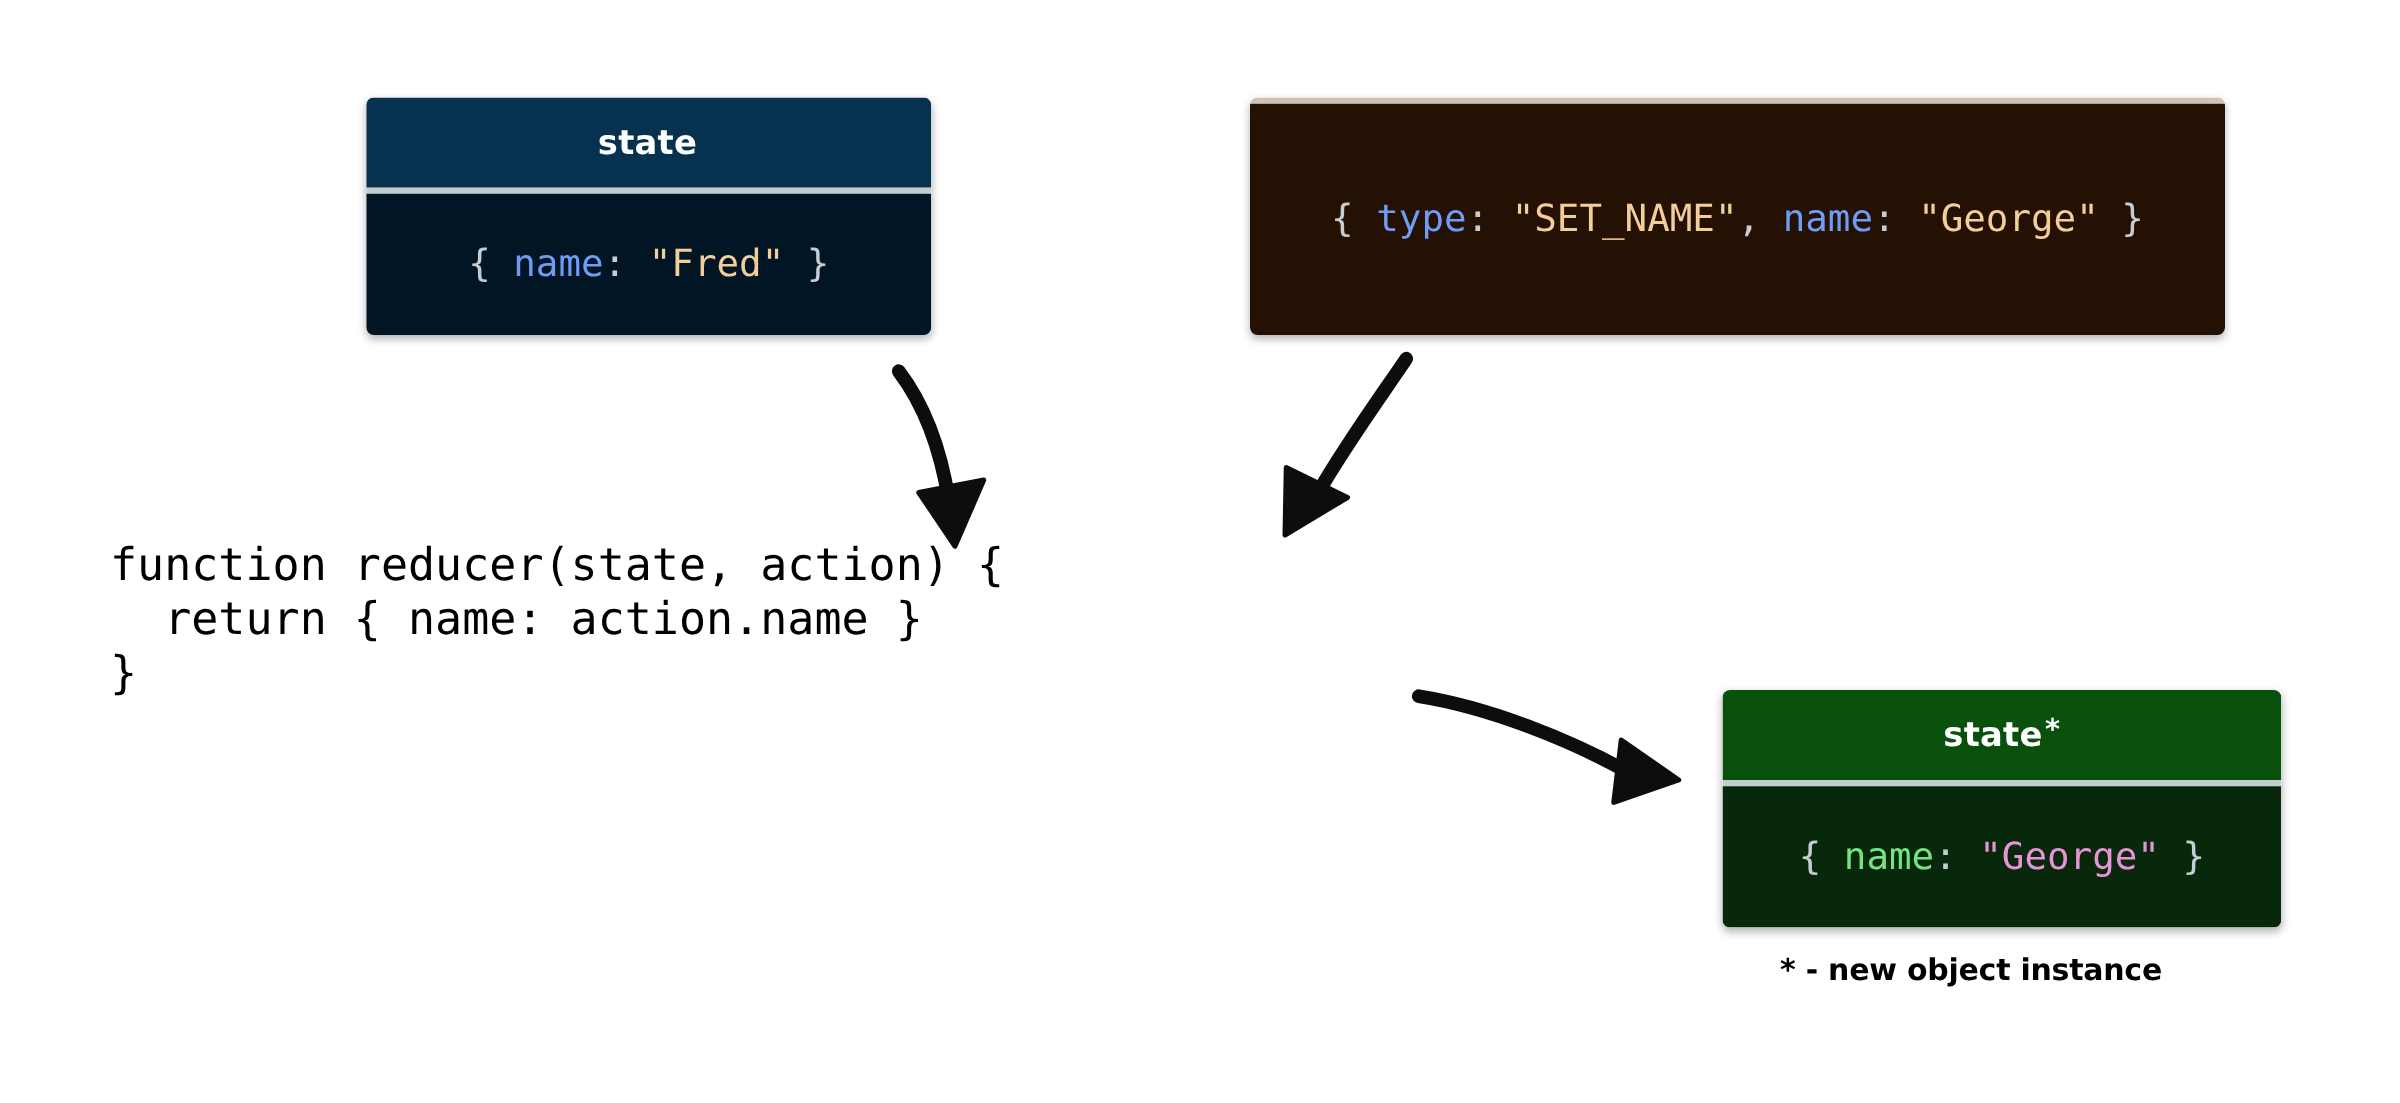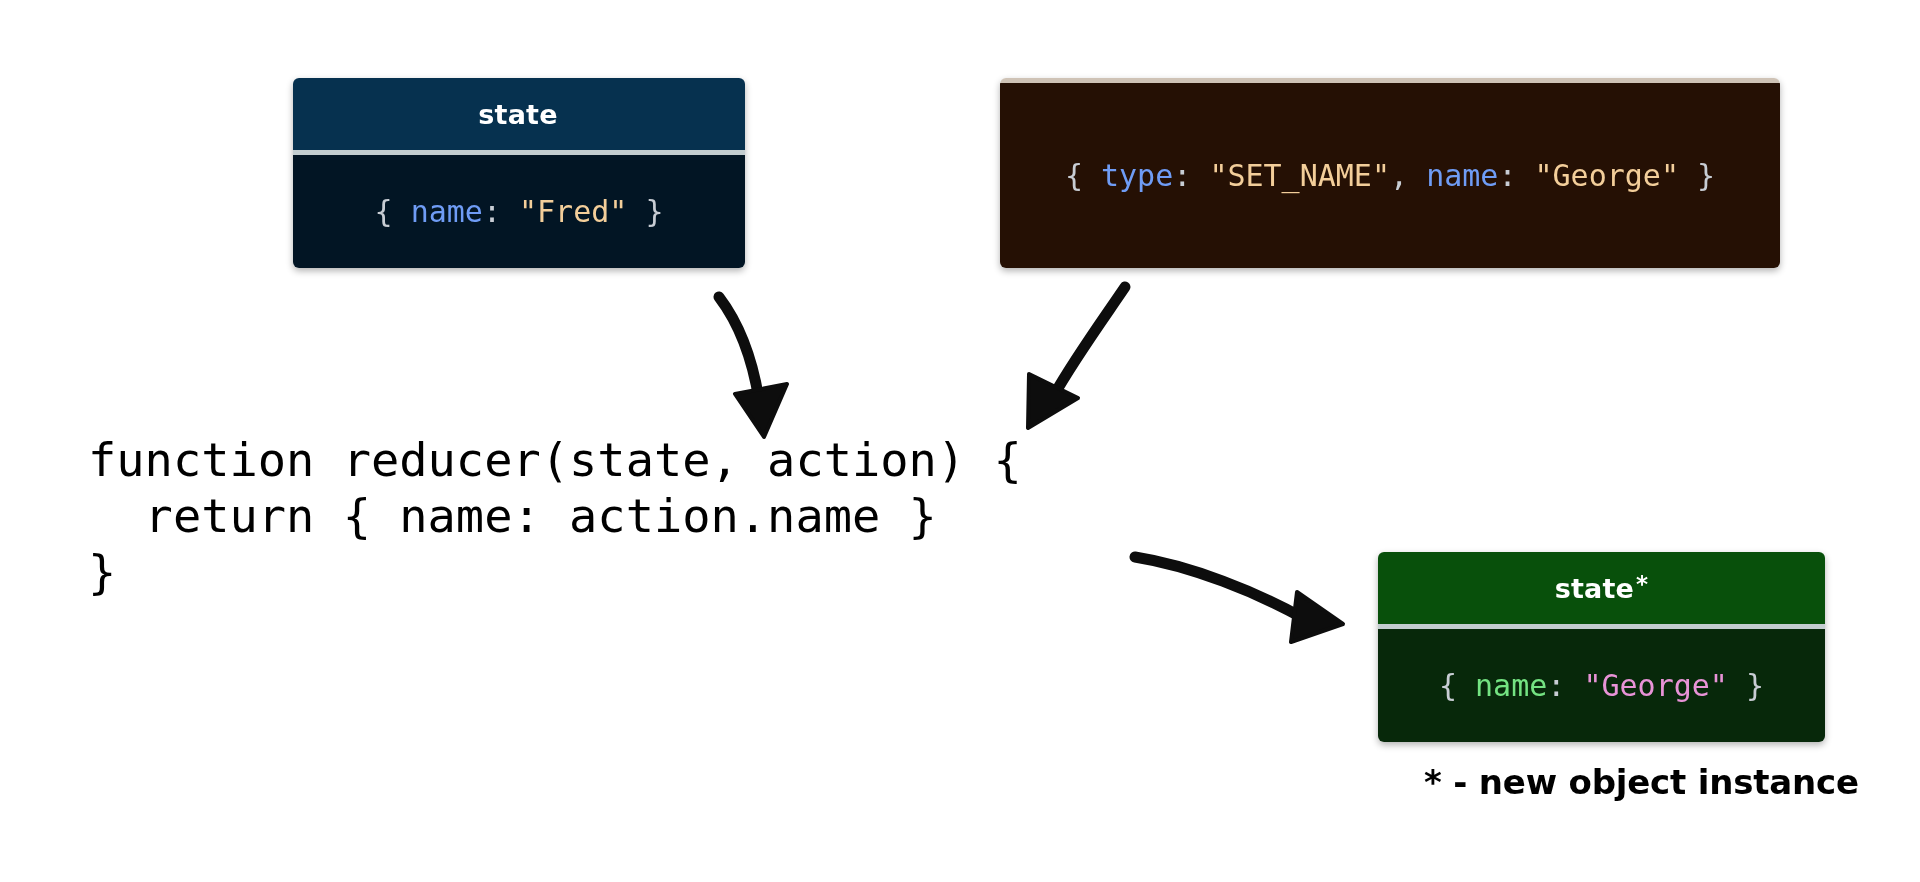--- a/index.html
+++ b/index.html
@@ -98,35 +98,35 @@
   .tok-str    { color: #f3ce9a; }
   .tok-keyg   { color: #74e382; }
   .tok-strp   { color: #e893d7; }
 
   
   #code-block {
     position: absolute;
     left: 88px;
     top: 432px;
     font-family: "DejaVu Sans Mono", monospace;
-    font-size: 47px;
+    font-size: 36px;
     line-height: 1.19;
     color: #000000;
     white-space: pre;
     letter-spacing: 0px;
   }
 
   
   #footnote {
     position: absolute;
     left: 1424px;
     top: 762px;
     font-family: "DejaVu Sans", sans-serif;
     font-weight: bold;
-    font-size: 34px;
+    font-size: 24px;
     color: #000000;
     white-space: pre;
     letter-spacing: -0.2px;
   }
 
   
   #arrow-layer {
     position: absolute;
     left: 0; top: 0;
     width: 1920px;

